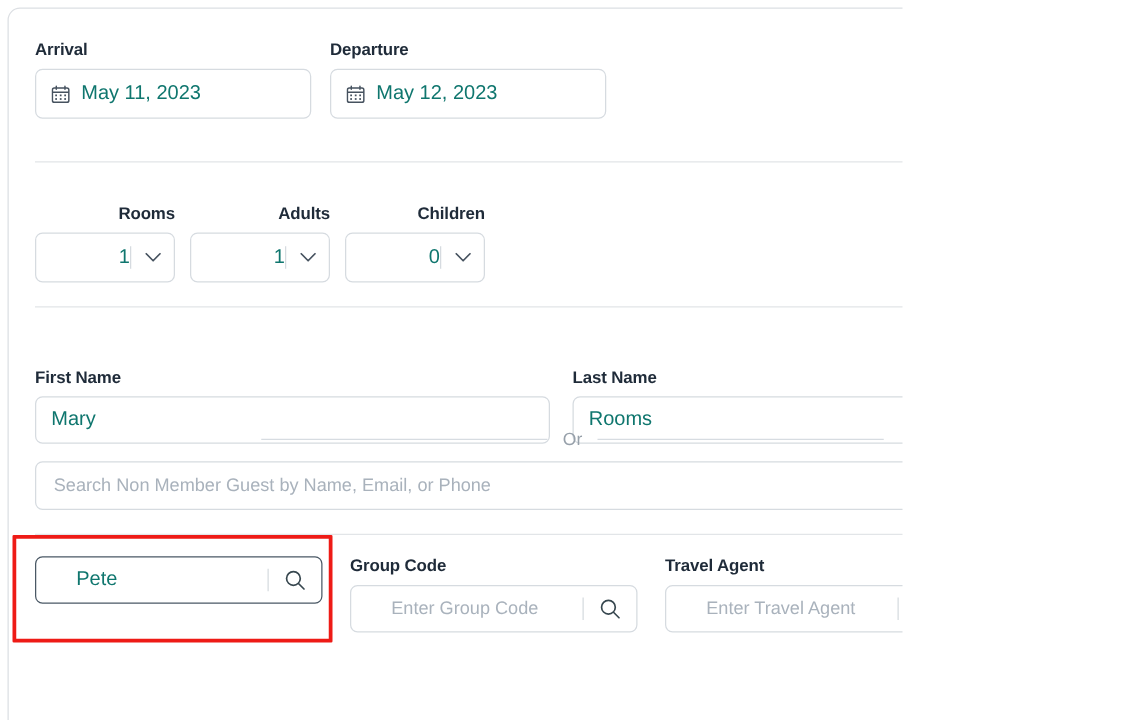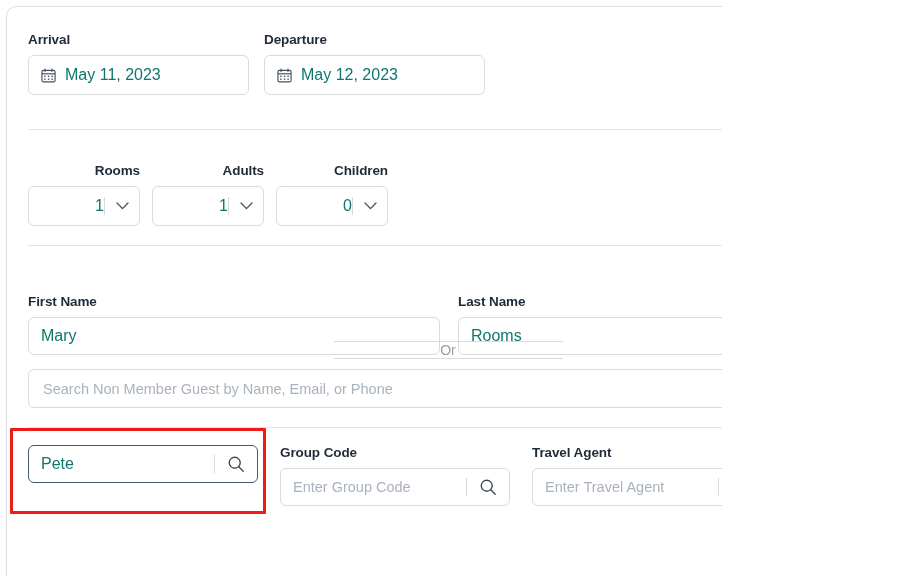--- a/index.html
+++ b/index.html
@@ -140,28 +140,27 @@
   
   .row-names { position: absolute; left: 21px; top: 255px; width: 860px; }
   .name-group { position: absolute; top: 0; margin-top: 32px; }
   .ng-first { left: 0; width: 412px; }
   .ng-last { left: 430px; width: 412px; }
   .name-input { height: 38px; }
 
   
   .or-row {
     position: absolute;
-    left: 11px;
+    left: 21px;
     top: 336px;
     width: 860px;
     height: 16px;
     display: flex;
     align-items: center;
-    justify-content: flex-end;
-    flex-direction: column;
+    justify-content: center;
   }
   .or-line {
     height: 1px;
     background: #d7dce1;
     width: 229px;
     flex: 0 0 auto;
   }
   .or-text {
     font-size: 14px;
     color: #97a0aa;
@@ -194,21 +193,21 @@
   .srch-btn svg { display: block; }
 
   
   .row-corp { position: absolute; left: 21px; top: 438px; width: 860px; }
   .corp-group { position: absolute; top: 0; }
   .cg-corp { left: 0; width: 230px; }
   .cg-group { left: 252px; width: 230px; }
   .cg-agent { left: 504px; width: 230px; }
 
   .corp-control { height: 38px; padding-left: 12px; padding-right: 0; }
-  .corp-control .value, .corp-control .placeholder { flex: 1 1 auto; }
+  .corp-control .value, .corp-control .placeholder { flex: 1 1 auto; margin-left: 20px; }
   .corp-control.focused { border-color: #4a5865; }
   .corp-srch {
     width: 42px;
     display: flex;
     align-items: center;
     justify-content: center;
     flex: 0 0 auto;
     height: 100%;
     cursor: pointer;
   }

